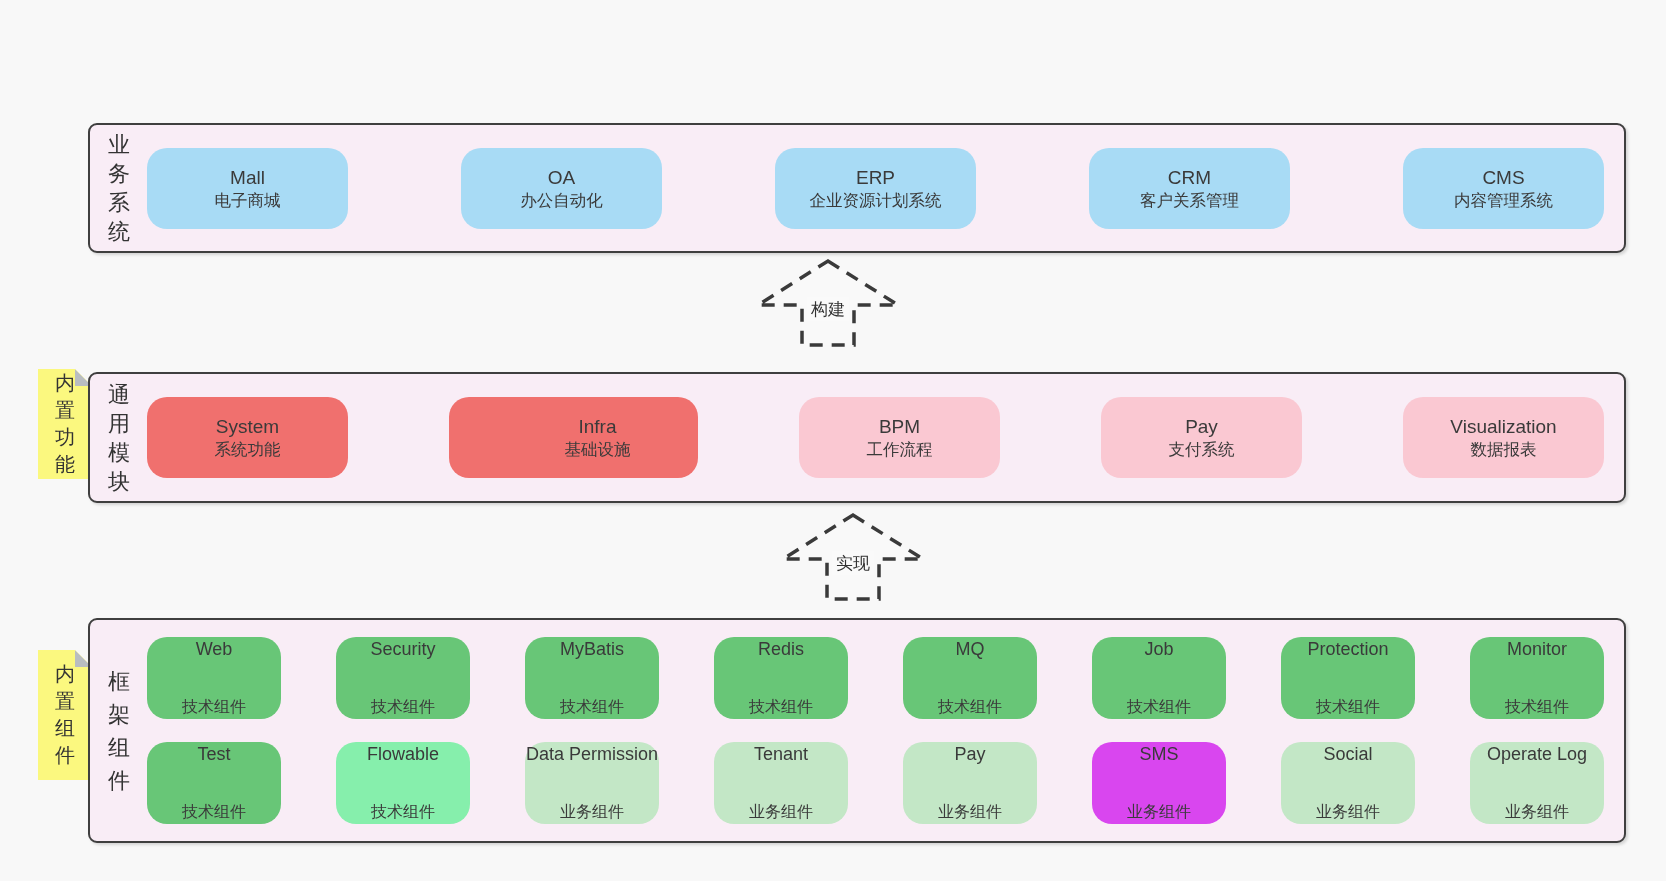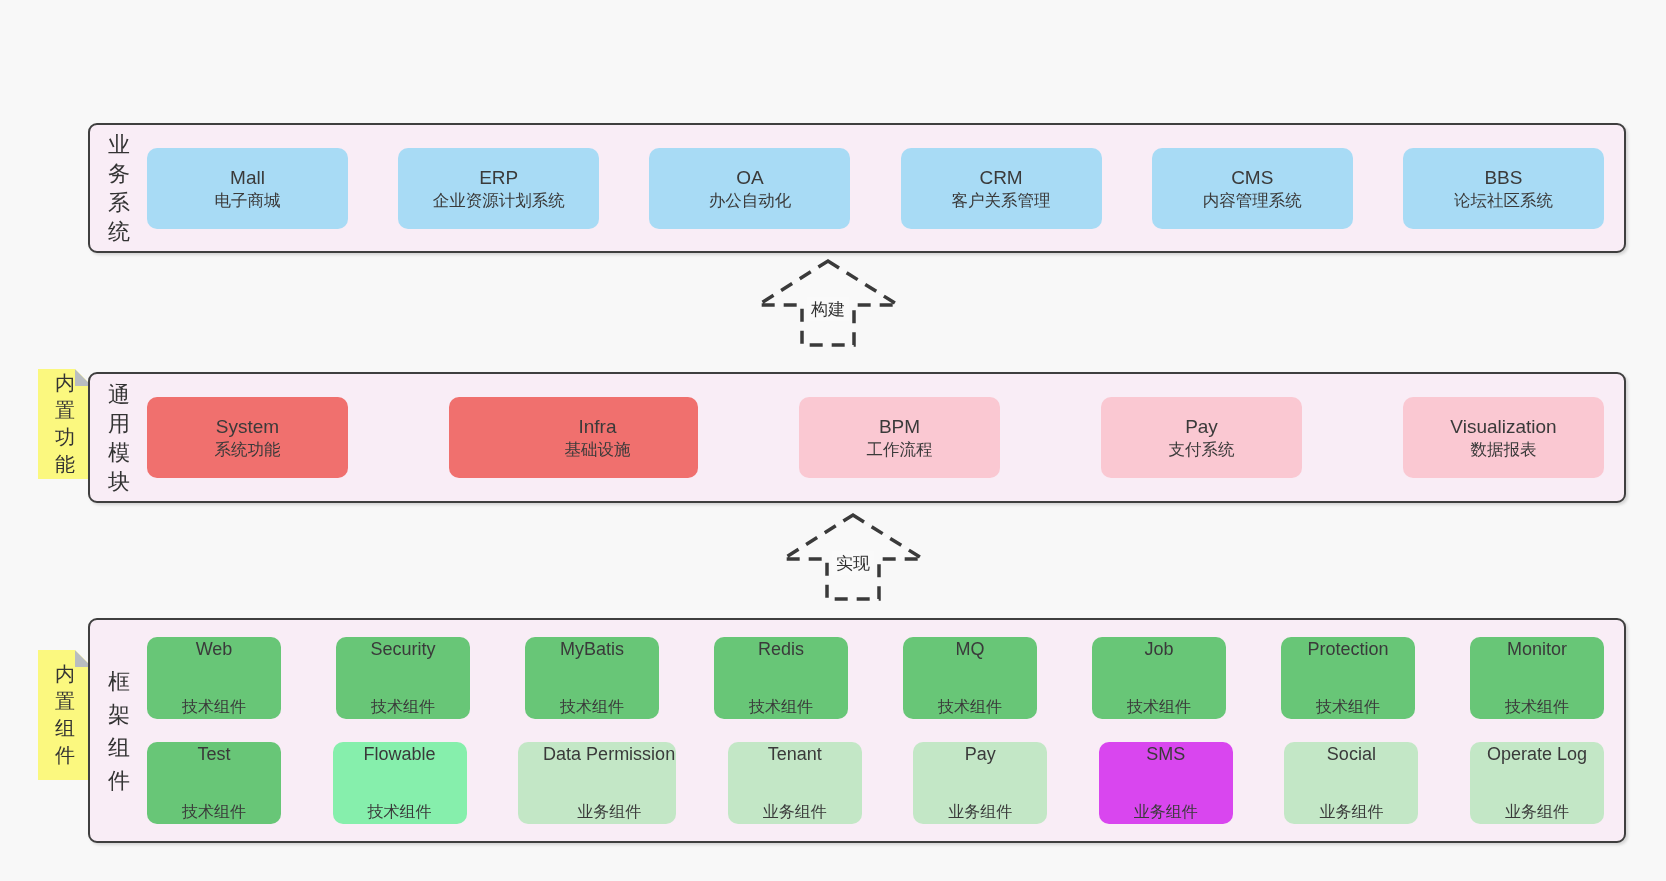--- a/index.html
+++ b/index.html
@@ -39,21 +39,21 @@
     font-size:22px;color:#333;
   }
   .panel-label span{line-height:29px;}
   #panel-framework .panel-label span{line-height:33px;}
   .rows{
     position:absolute;left:57px;right:20px;top:0;bottom:0;
     display:flex;flex-direction:column;justify-content:center;gap:23px;
   }
   .row{display:flex;justify-content:space-between;}
   .box{
-    width:201px;height:81px;border-radius:10px;
+    width:201px;height:81px;border-radius:20px;
     display:flex;flex-direction:column;justify-content:center;align-items:center;
     text-align:center;color:#3a3a3a;
   }
   .box-en{font-size:19px;line-height:1.32;}
   .box-zh{font-size:16.5px;line-height:1.32;}
   #panel-framework .box{width:134px;height:82px;}
   #panel-framework .box-en{font-size:18px;line-height:1.25;}
   #panel-framework .box-zh{font-size:16px;line-height:1.35;margin-top:36px;}
   
   .arrow{position:absolute;width:150px;height:92px;z-index:0;}
@@ -112,38 +112,34 @@
       <span>系</span>
       <span>统</span>
     </div>
   <div class="rows">
     <div class="row">
         <div class="box" style="background: rgb(168, 219, 245);">
           <div class="box-en">Mall</div>
           <div class="box-zh">电子商城</div>
         </div>
         <div class="box" style="background: rgb(168, 219, 245);">
+          <div class="box-en">OA</div>
+          <div class="box-zh">办公自动化</div>
+        </div>
+        <div class="box" style="background: rgb(168, 219, 245);">
           <div class="box-en">ERP</div>
           <div class="box-zh">企业资源计划系统</div>
         </div>
         <div class="box" style="background: rgb(168, 219, 245);">
-          <div class="box-en">OA</div>
-          <div class="box-zh">办公自动化</div>
-        </div>
-        <div class="box" style="background: rgb(168, 219, 245);">
           <div class="box-en">CRM</div>
           <div class="box-zh">客户关系管理</div>
         </div>
         <div class="box" style="background: rgb(168, 219, 245);">
           <div class="box-en">CMS</div>
           <div class="box-zh">内容管理系统</div>
-        </div>
-        <div class="box" style="background: rgb(168, 219, 245);">
-          <div class="box-en">BBS</div>
-          <div class="box-zh">论坛社区系统</div>
         </div>
       </div>
   </div>
 </div>
 
 <div class="panel" id="panel-common" style="background: rgb(249, 237, 246); border-color: rgb(63, 63, 63);">
   <div class="panel-label">
       <span>通</span>
       <span>用</span>
       <span>模</span>
@@ -219,21 +215,21 @@
       </div>
     <div class="row">
         <div class="box" style="background: rgb(104, 198, 119);">
           <div class="box-en">Test</div>
           <div class="box-zh">技术组件</div>
         </div>
         <div class="box" style="background: #86efac;">
           <div class="box-en">Flowable</div>
           <div class="box-zh">技术组件</div>
         </div>
-        <div class="box" style="background: rgb(195, 231, 198); padding-left: 24px;">
+        <div class="box" style="background: rgb(195, 231, 198);">
           <div class="box-en">Data Permission</div>
           <div class="box-zh">业务组件</div>
         </div>
         <div class="box" style="background: rgb(195, 231, 198);">
           <div class="box-en">Tenant</div>
           <div class="box-zh">业务组件</div>
         </div>
         <div class="box" style="background: rgb(195, 231, 198);">
           <div class="box-en">Pay</div>
           <div class="box-zh">业务组件</div>

